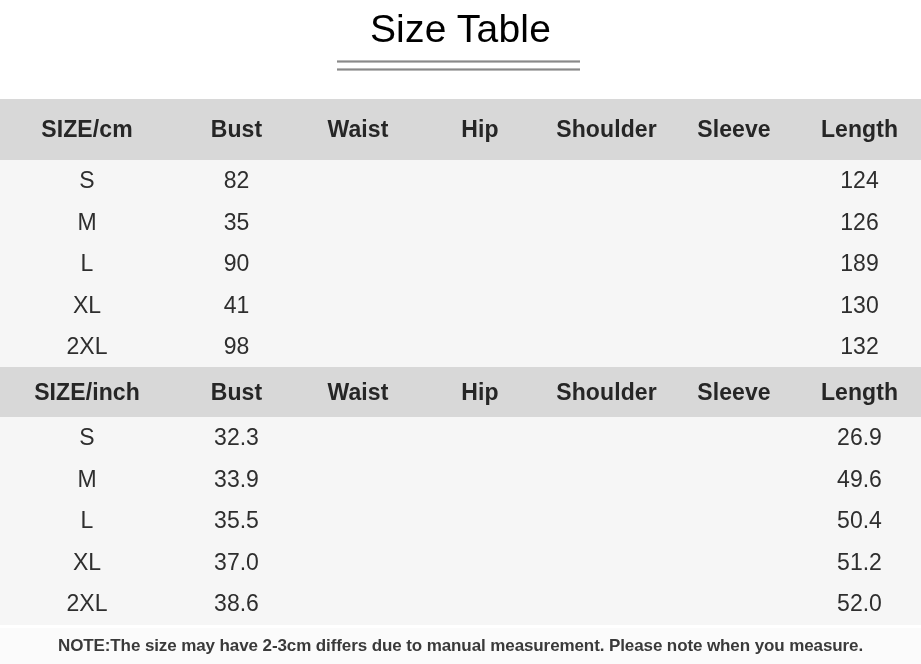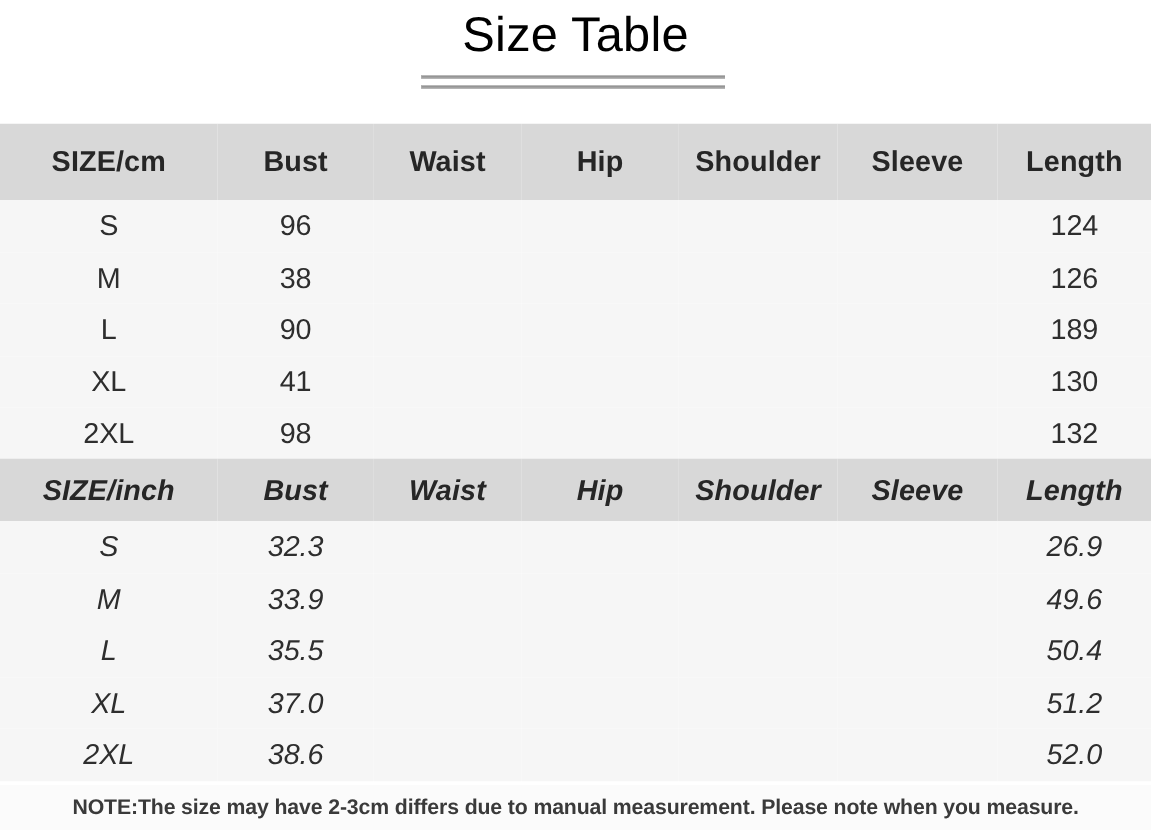--- a/index.html
+++ b/index.html
@@ -159,30 +159,30 @@
         <th>Waist</th>
         <th>Hip</th>
         <th>Shoulder</th>
         <th>Sleeve</th>
         <th>Length</th>
       </tr>
     </thead>
     <tbody class="cm-body">
       <tr>
         <td>S</td>
-        <td>96</td>
+        <td>82</td>
         <td></td>
         <td></td>
         <td></td>
         <td></td>
         <td>124</td>
       </tr>
       <tr>
         <td>M</td>
-        <td>38</td>
+        <td>35</td>
         <td></td>
         <td></td>
         <td></td>
         <td></td>
         <td>126</td>
       </tr>
       <tr>
         <td>L</td>
         <td>90</td>
         <td></td>
@@ -205,21 +205,21 @@
         <td>98</td>
         <td></td>
         <td></td>
         <td></td>
         <td></td>
         <td>132</td>
       </tr>
     </tbody>
   </table>
 
-  <table class="size-table" style="top:367px;font-style:italic;">
+  <table class="size-table" style="top:367px;">
     <colgroup>
       <col class="c-size">
         <col class="c-bust">
         <col class="c-waist">
         <col class="c-hip">
       <col class="c-shoulder">
         <col class="c-sleeve">
         <col class="c-length">
     </colgroup>
     <thead class="inch-head">

